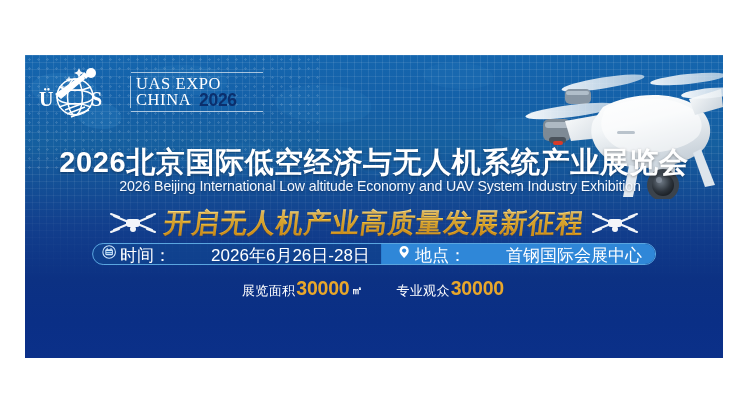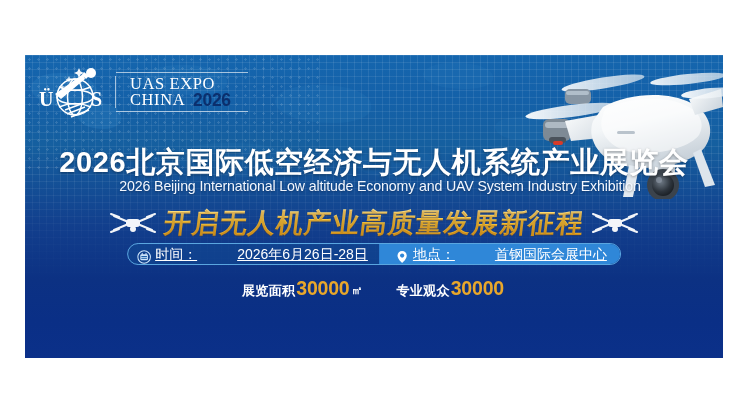--- a/index.html
+++ b/index.html
@@ -59,23 +59,23 @@
   #drone-art { position:absolute; right:0; top:-6px; width:270px; height:150px; }
 
   
   #logo {
     position:absolute; left:10px; top:8px;
     width:222px; height:58px;
     display:flex; align-items:center;
   }
   #logo-mark { width:78px; height:56px; flex:0 0 78px; }
   #logo-text {
-    margin-left:2px;
+    margin-left:17px;
     border-left:1px solid rgba(255,255,255,.62);
-    padding-left:14px;
+    padding-left:5px;
     position:relative;
   }
   #logo-text:before, #logo-text:after {
     content:""; position:absolute; left:0; width:132px; height:1px;
     background:rgba(255,255,255,.62);
   }
   #logo-text:before { top:-4px; }
   #logo-text:after  { bottom:-4px; }
   .logo-line {
     font-family:"Liberation Serif", serif;
@@ -146,45 +146,44 @@
     position:absolute; left:50%; transform:translateX(-50%);
     top:188px;
     display:flex; align-items:stretch;
     height:22px;
     border:1px solid #5aa6e0;
     border-radius:11px;
     overflow:hidden;
     background:rgba(18,78,150,.45);
   }
   .info-cell {
-    display:flex; align-items:flex-end; gap:4px;
+    display:flex; align-items:flex-start; gap:4px;
     padding:0 9px;
     color:#ffffff;
-    font-size:14px;
-    white-space:nowrap;
-    text-decoration:underline;
+    font-size:17px;
+    white-space:nowrap;
   }
   .info-cell.time { padding-right:11px; }
   .info-cell.place {
     background:#2f87d8;
     padding-left:16px; padding-right:13px;
   }
   .info-icon { width:14px; height:14px; flex:0 0 14px; }
   .info-val { font-weight:normal;margin-left:36px; }
 
   
   #stats {
     position:absolute; left:0; right:0; top:222px;
     display:flex; align-items:baseline; justify-content:center;
     gap:34px;
     white-space:nowrap;
   }
   .stat { display:flex; align-items:baseline; }
   .stat-label {
-    color:#ffffff; font-size:13px; font-weight:bold; letter-spacing:.3px;
+    color:#ffffff; font-size:13px; font-weight:normal; letter-spacing:.3px;
   }
   .stat-num {
     color:#e8a72b; font-size:19.5px; font-weight:bold; letter-spacing:-.2px;
     margin:0 1px;
   }
   .stat-unit { color:#ffffff; font-size:12px; font-weight:bold; margin-left:1px; }
   .stat-unit.sup { font-size:11px; position:relative; top:-1px; }
 </style>
 </head>
 <body>

